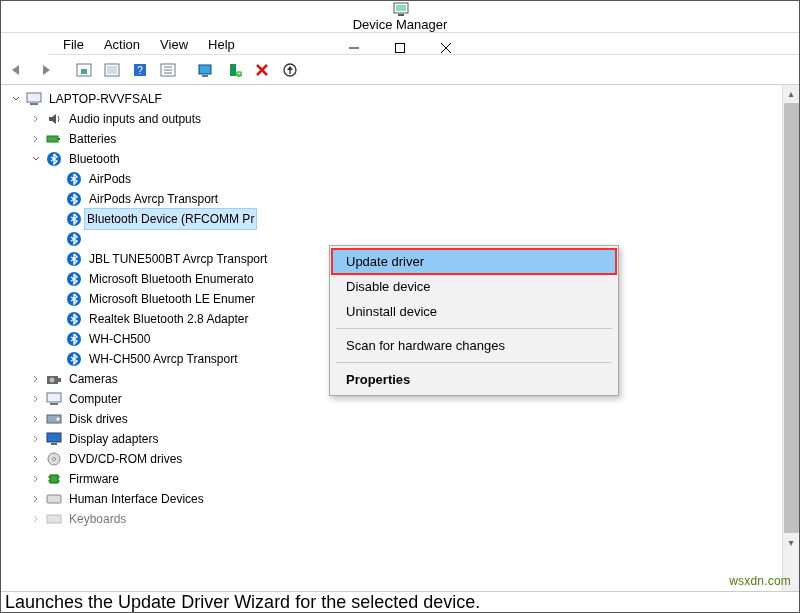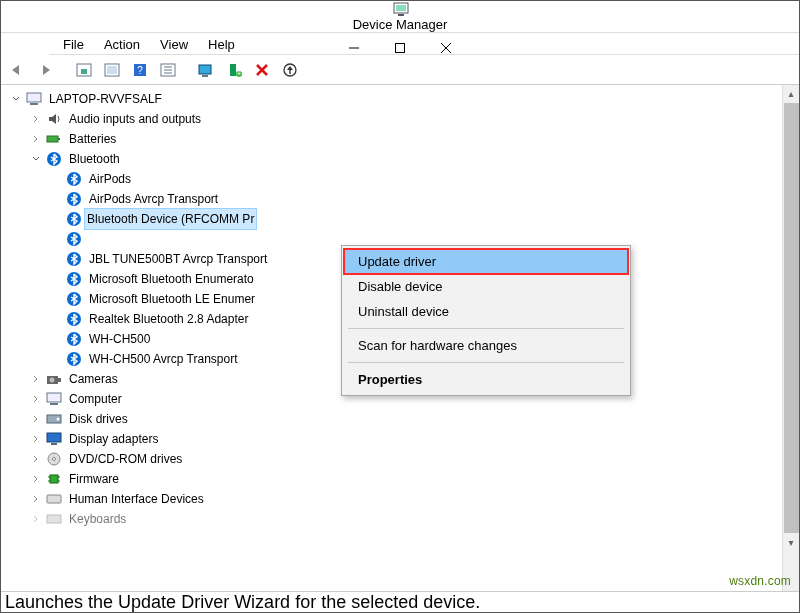--- a/index.html
+++ b/index.html
@@ -122,21 +122,20 @@
   
   .context-menu {
     position: absolute;
     left: 328px; top: 244px;
     width: 290px;
     background: #f2f2f2;
     border: 1px solid #a7a7a7;
     box-shadow: 2px 3px 6px rgba(0,0,0,0.25);
     padding: 3px 2px;
     font-size: 13px;
-    margin-left: 12px;
   }
   .cm-item {
     padding: 5px 14px;
     margin: 0;
   }
   .cm-item.highlight {
     background: #91c9f7;
     outline: 2px solid #ff2a2a;
     outline-offset: -1px;
   }

